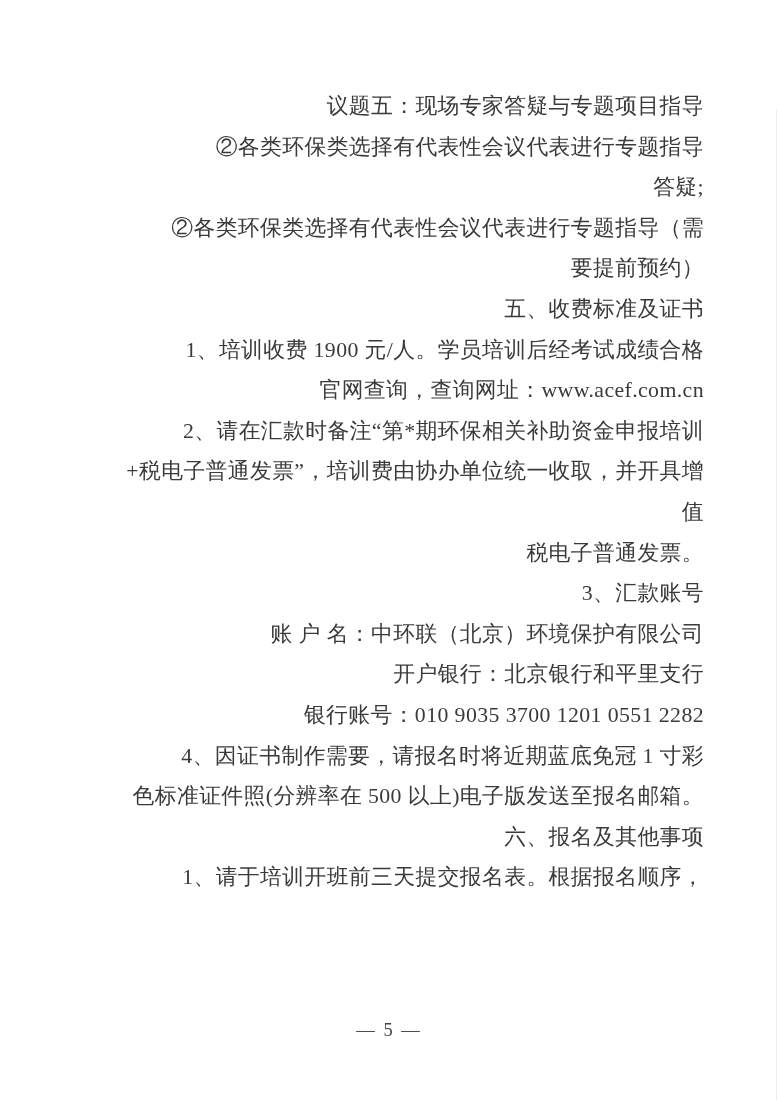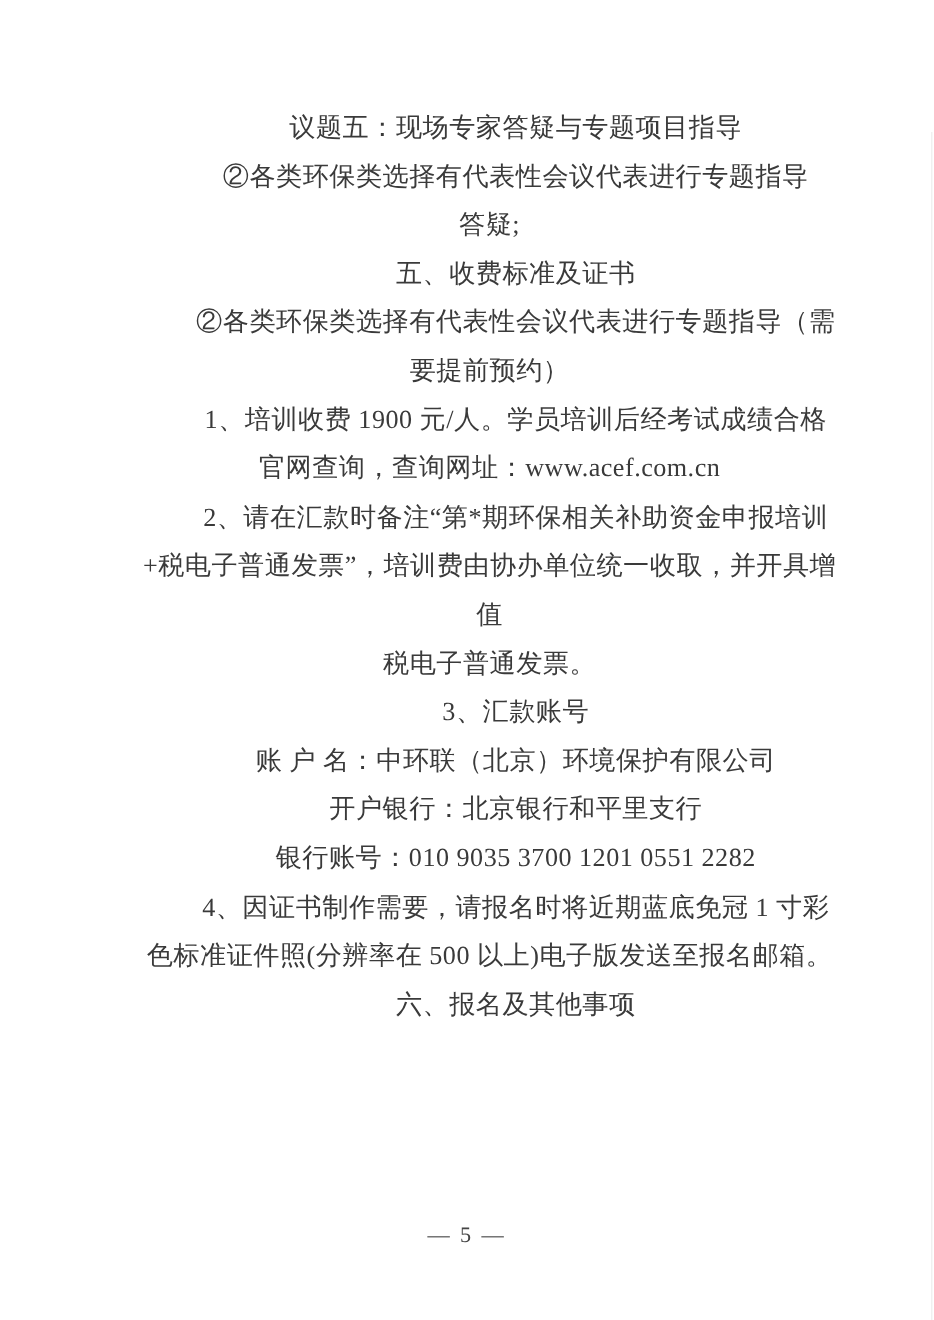--- a/index.html
+++ b/index.html
@@ -32,21 +32,21 @@
     font-size: 21.8px;
     line-height: 40.6px;
     letter-spacing: 0.4px;
   }
   .para {
     margin: 0;
     padding: 0;
   }
   .line {
     white-space: pre-wrap;
-    text-align: center;
+    text-align: right;
   }
   .line.first {
     text-indent: 2em;
   }
   .footer {
     position: absolute;
     top: 1018px;
     left: 0;
     width: 778px;
     text-align: center;
@@ -63,25 +63,25 @@
 
 <main class="doc">
     <div class="para">
       <div class="line first">议题五：现场专家答疑与专题项目指导</div>
     </div>
     <div class="para">
       <div class="line first">②各类环保类选择有代表性会议代表进行专题指导</div>
       <div class="line">答疑;</div>
     </div>
     <div class="para">
-      <div class="line first">五、收费标准及证书</div>
+      <div class="line first">②各类环保类选择有代表性会议代表进行专题指导（需</div>
+      <div class="line">要提前预约）</div>
     </div>
     <div class="para">
-      <div class="line first">②各类环保类选择有代表性会议代表进行专题指导（需</div>
-      <div class="line">要提前预约）</div>
+      <div class="line first">五、收费标准及证书</div>
     </div>
     <div class="para">
       <div class="line first">1、培训收费 1900 元/人。学员培训后经考试成绩合格</div>
       <div class="line">官网查询，查询网址：www.acef.com.cn</div>
     </div>
     <div class="para">
       <div class="line first">2、请在汇款时备注“第*期环保相关补助资金申报培训</div>
       <div class="line">+税电子普通发票”，培训费由协办单位统一收取，并开具增值</div>
       <div class="line">税电子普通发票。</div>
     </div>
@@ -98,16 +98,17 @@
       <div class="line first">银行账号：010 9035 3700 1201 0551 2282</div>
     </div>
     <div class="para">
       <div class="line first">4、因证书制作需要，请报名时将近期蓝底免冠 1 寸彩</div>
       <div class="line">色标准证件照(分辨率在 500 以上)电子版发送至报名邮箱。</div>
     </div>
     <div class="para">
       <div class="line first">六、报名及其他事项</div>
     </div>
     <div class="para">
+      <div class="line first">1、请于培训开班前三天提交报名表。根据报名顺序，</div>
     </div>
   </main>
 
 <div class="footer">— 5 —</div>
 
 </body></html>

